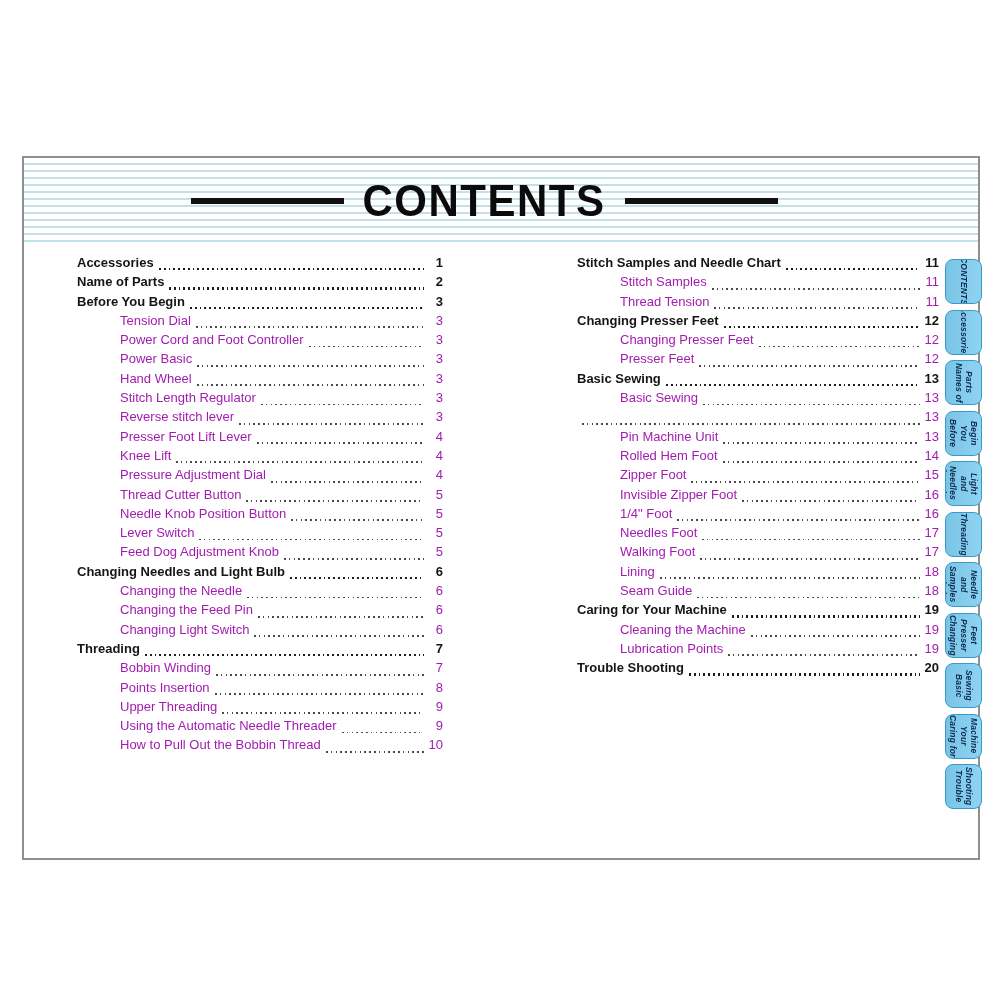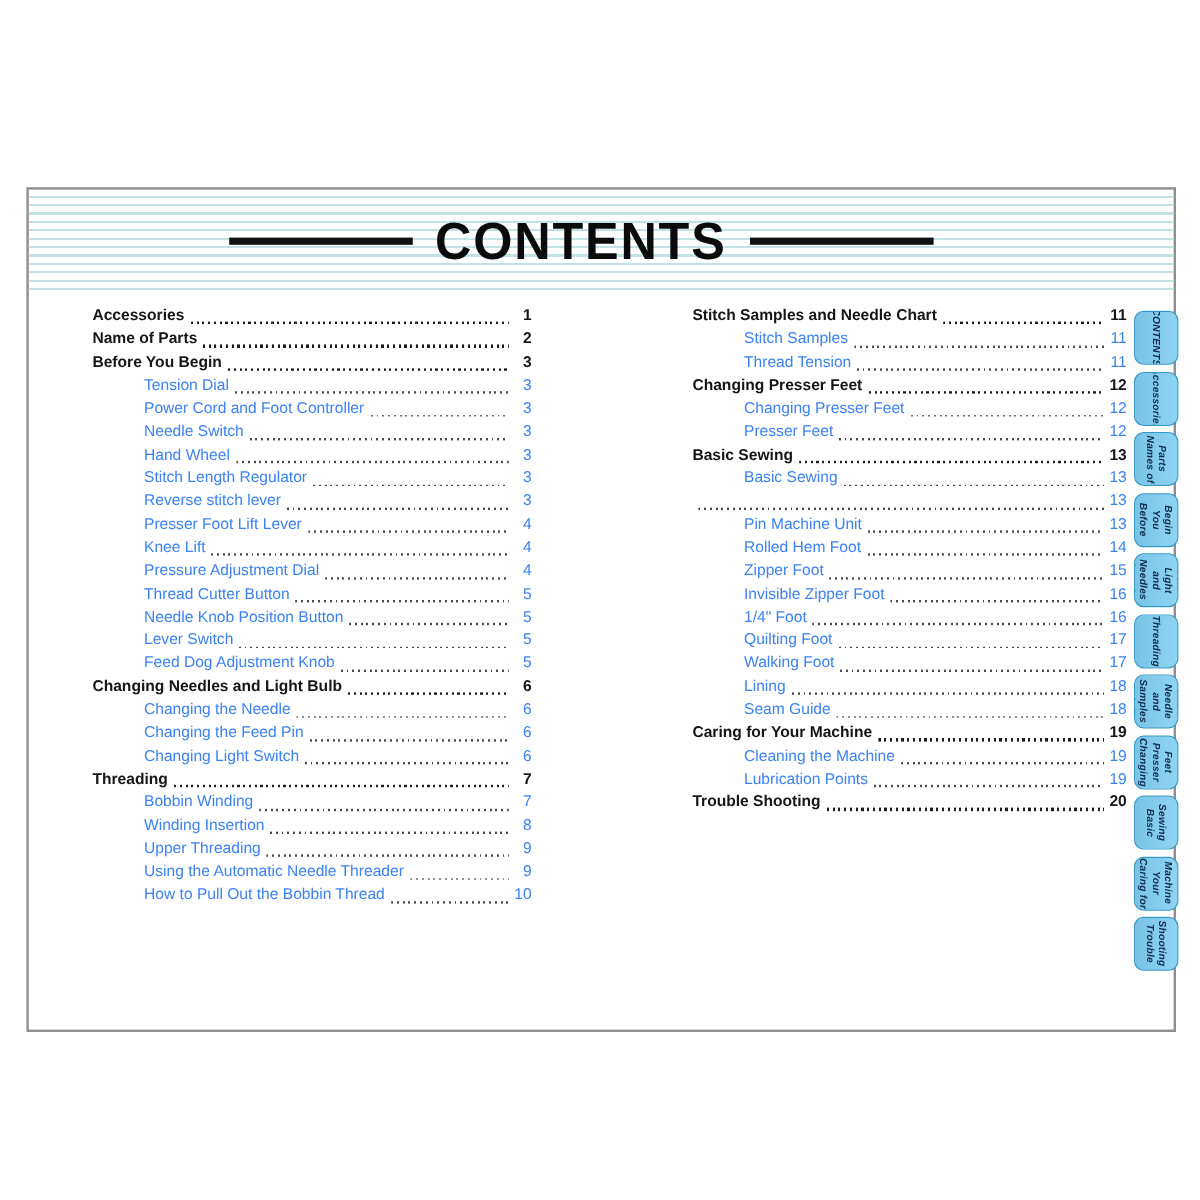--- a/index.html
+++ b/index.html
@@ -15,21 +15,21 @@
   #titleRow{position:absolute;left:0;right:0;top:19px;height:47px;
             display:flex;align-items:center;justify-content:center;gap:19px;
             padding-right:34px;}
   .rule{width:153px;height:6px;background:#111;}
   #pageTitle{font-size:42px;font-weight:bold;color:#0b0b0b;letter-spacing:1.5px;
              line-height:1;transform:scaleY(1.04);}
   
   .toc-col{position:absolute;top:97px;}
   #colLeft{left:53px;width:366px;}
   #colRight{left:553px;width:362px;}
-  .toc-row{display:flex;align-items:baseline;height:19.3px;font-size:13px;color:#3b82f6;}
+  .toc-row{display:flex;align-items:baseline;height:19.3px;font-size:13px;color:#a21caf;}
   .toc-row.main{font-weight:bold;color:#151515;}
   .toc-row.sub .toc-label{padding-left:43px;}
   .toc-label{white-space:nowrap;}
   .leader{flex:1;height:1.8px;align-self:flex-end;margin:0 3px 4px 5px;
           background:repeating-linear-gradient(to right,#4a4a4a 0 1.6px,transparent 1.6px 4.8px);}
   .toc-row.main .leader{height:2.2px;
           background:repeating-linear-gradient(to right,#1c1c1c 0 1.8px,transparent 1.8px 4.8px);}
   .toc-page{min-width:16px;text-align:right;white-space:nowrap;}
   
   .side-tab{position:absolute;left:945px;width:37px;height:45px;box-sizing:border-box;
@@ -71,21 +71,21 @@
           <span class="toc-label">Tension Dial</span>
           <span class="leader"></span>
           <span class="toc-page">3</span>
         </div>
         <div class="toc-row sub">
           <span class="toc-label">Power Cord and Foot Controller</span>
           <span class="leader"></span>
           <span class="toc-page">3</span>
         </div>
         <div class="toc-row sub">
-          <span class="toc-label">Needle Switch</span>
+          <span class="toc-label">Power Basic</span>
           <span class="leader"></span>
           <span class="toc-page">3</span>
         </div>
         <div class="toc-row sub">
           <span class="toc-label">Hand Wheel</span>
           <span class="leader"></span>
           <span class="toc-page">3</span>
         </div>
         <div class="toc-row sub">
           <span class="toc-label">Stitch Length Regulator</span>
@@ -156,21 +156,21 @@
           <span class="toc-label">Threading</span>
           <span class="leader"></span>
           <span class="toc-page">7</span>
         </div>
         <div class="toc-row sub">
           <span class="toc-label">Bobbin Winding</span>
           <span class="leader"></span>
           <span class="toc-page">7</span>
         </div>
         <div class="toc-row sub">
-          <span class="toc-label">Winding Insertion</span>
+          <span class="toc-label">Points Insertion</span>
           <span class="leader"></span>
           <span class="toc-page">8</span>
         </div>
         <div class="toc-row sub">
           <span class="toc-label">Upper Threading</span>
           <span class="leader"></span>
           <span class="toc-page">9</span>
         </div>
         <div class="toc-row sub">
           <span class="toc-label">Using the Automatic Needle Threader</span>
@@ -247,21 +247,21 @@
           <span class="toc-label">Invisible Zipper Foot</span>
           <span class="leader"></span>
           <span class="toc-page">16</span>
         </div>
         <div class="toc-row sub">
           <span class="toc-label">1/4" Foot</span>
           <span class="leader"></span>
           <span class="toc-page">16</span>
         </div>
         <div class="toc-row sub">
-          <span class="toc-label">Quilting Foot</span>
+          <span class="toc-label">Needles Foot</span>
           <span class="leader"></span>
           <span class="toc-page">17</span>
         </div>
         <div class="toc-row sub">
           <span class="toc-label">Walking Foot</span>
           <span class="leader"></span>
           <span class="toc-page">17</span>
         </div>
         <div class="toc-row sub">
           <span class="toc-label">Lining</span>

